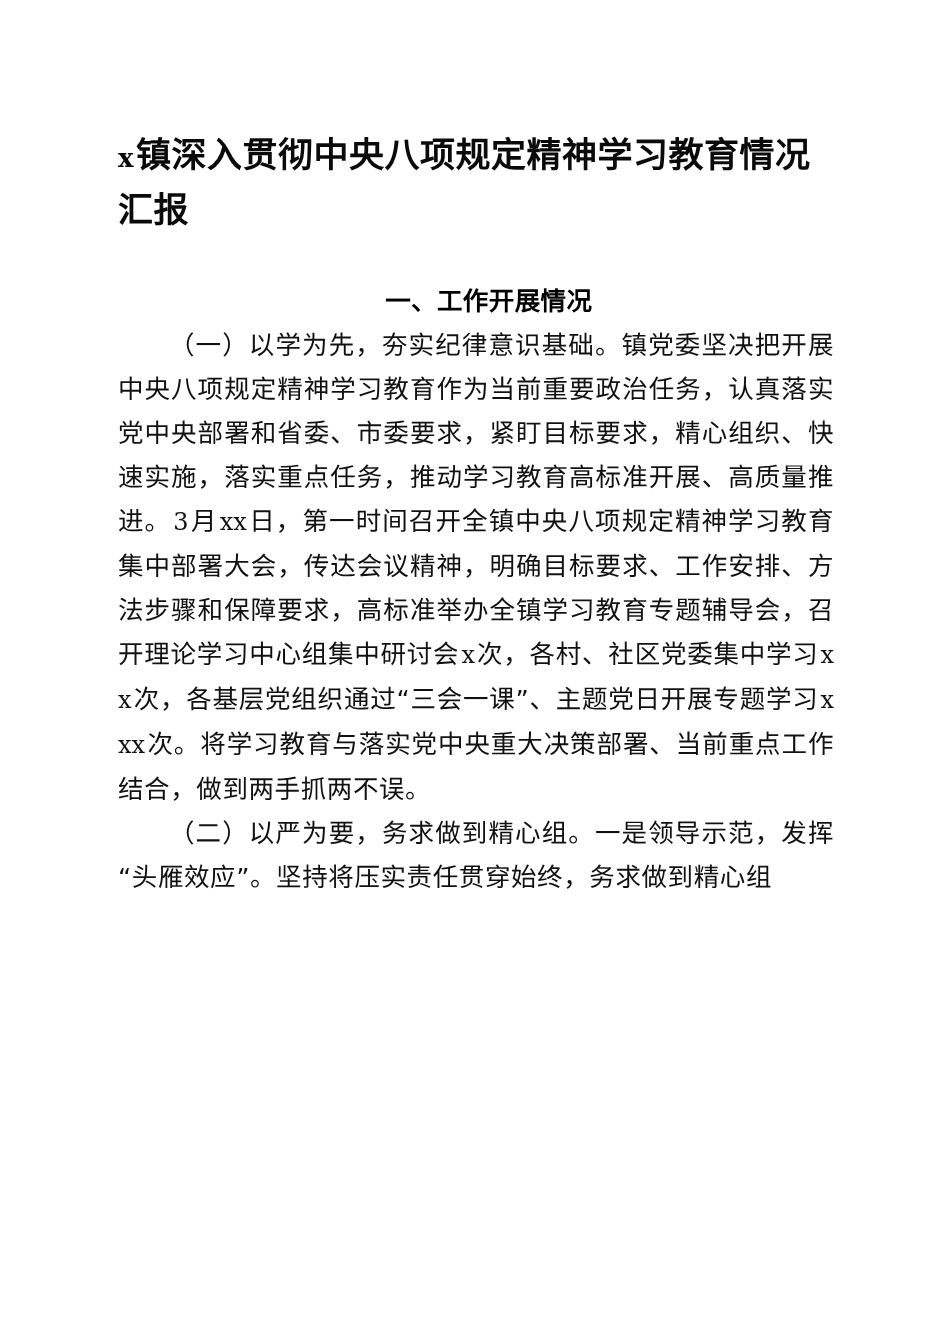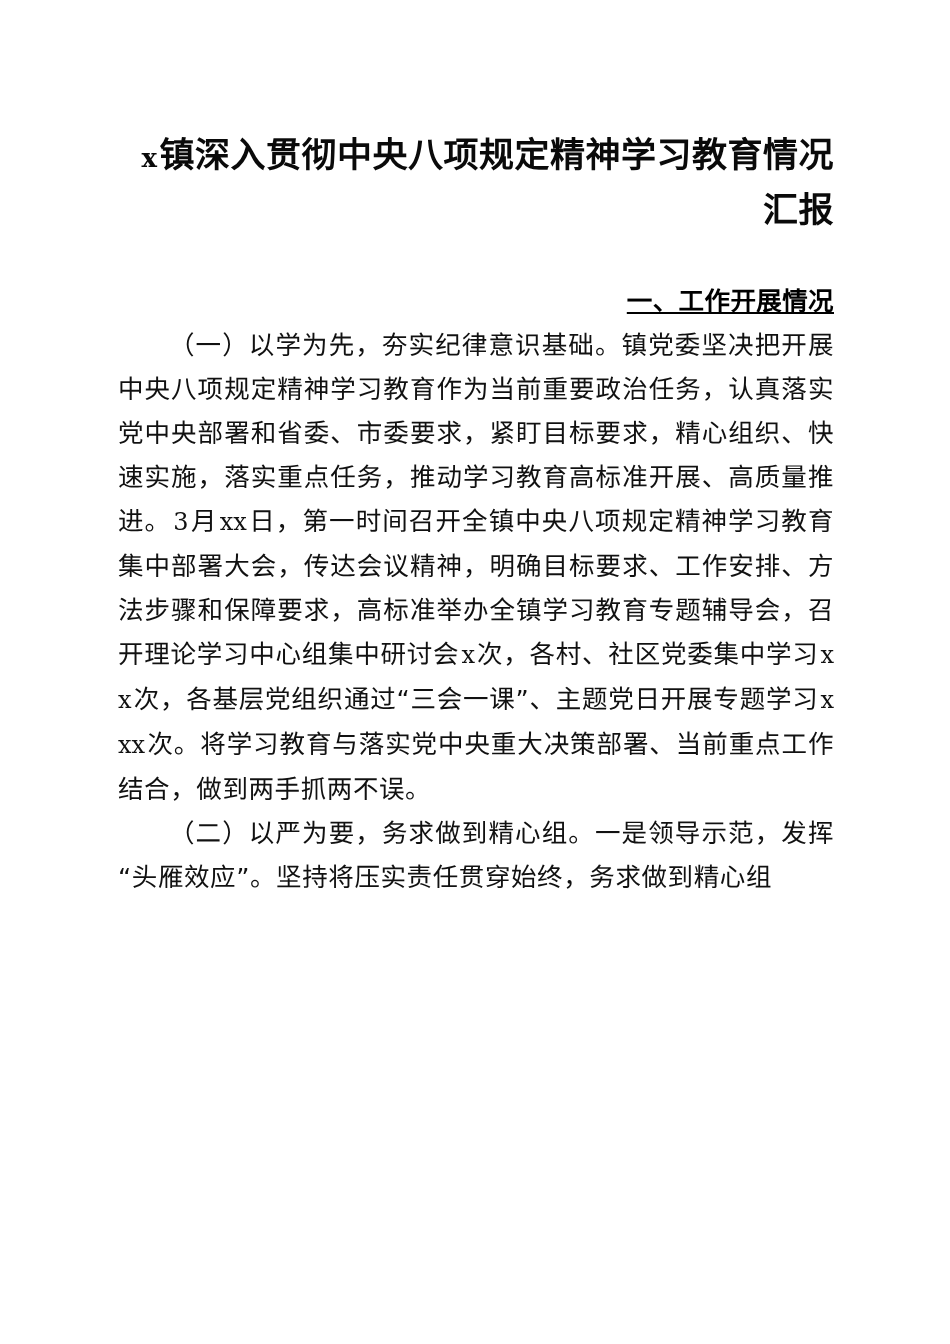--- a/index.html
+++ b/index.html
@@ -31,21 +31,21 @@
     top: 0;
     width: 716px;
   }
 
   
   .doc-title {
     font-family: "DejaVu Serif", "Liberation Serif", serif;
     font-weight: bold;
     font-size: 35px;
     line-height: 51px;
-    text-align: right;
+    text-align: left;
     letter-spacing: 0.5px;
     margin: 0;
     padding-top: 129px;
     color: #0a0a0a;
     word-break: break-all;
   }
   .doc-title .latin {
     font-size: 26px;
     font-weight: bold;
     padding-right: 2px;
@@ -73,22 +73,21 @@
   
   h2.section-heading {
     margin: 0;
     font-family: "DejaVu Sans", "Liberation Sans", sans-serif;
     font-weight: bold;
     font-size: 25.5px;
     line-height: 44px;
     text-indent: 1em;
     letter-spacing: 0.4px;
     color: #000000;
-    text-align: right;
-    text-decoration: underline;
+    text-align: center;
   }
 
   
   .para .lat {
     font-family: "DejaVu Serif", "Liberation Serif", serif;
     font-size: 24px;
     padding: 0 2px;
     letter-spacing: 0;
   }
 </style>

